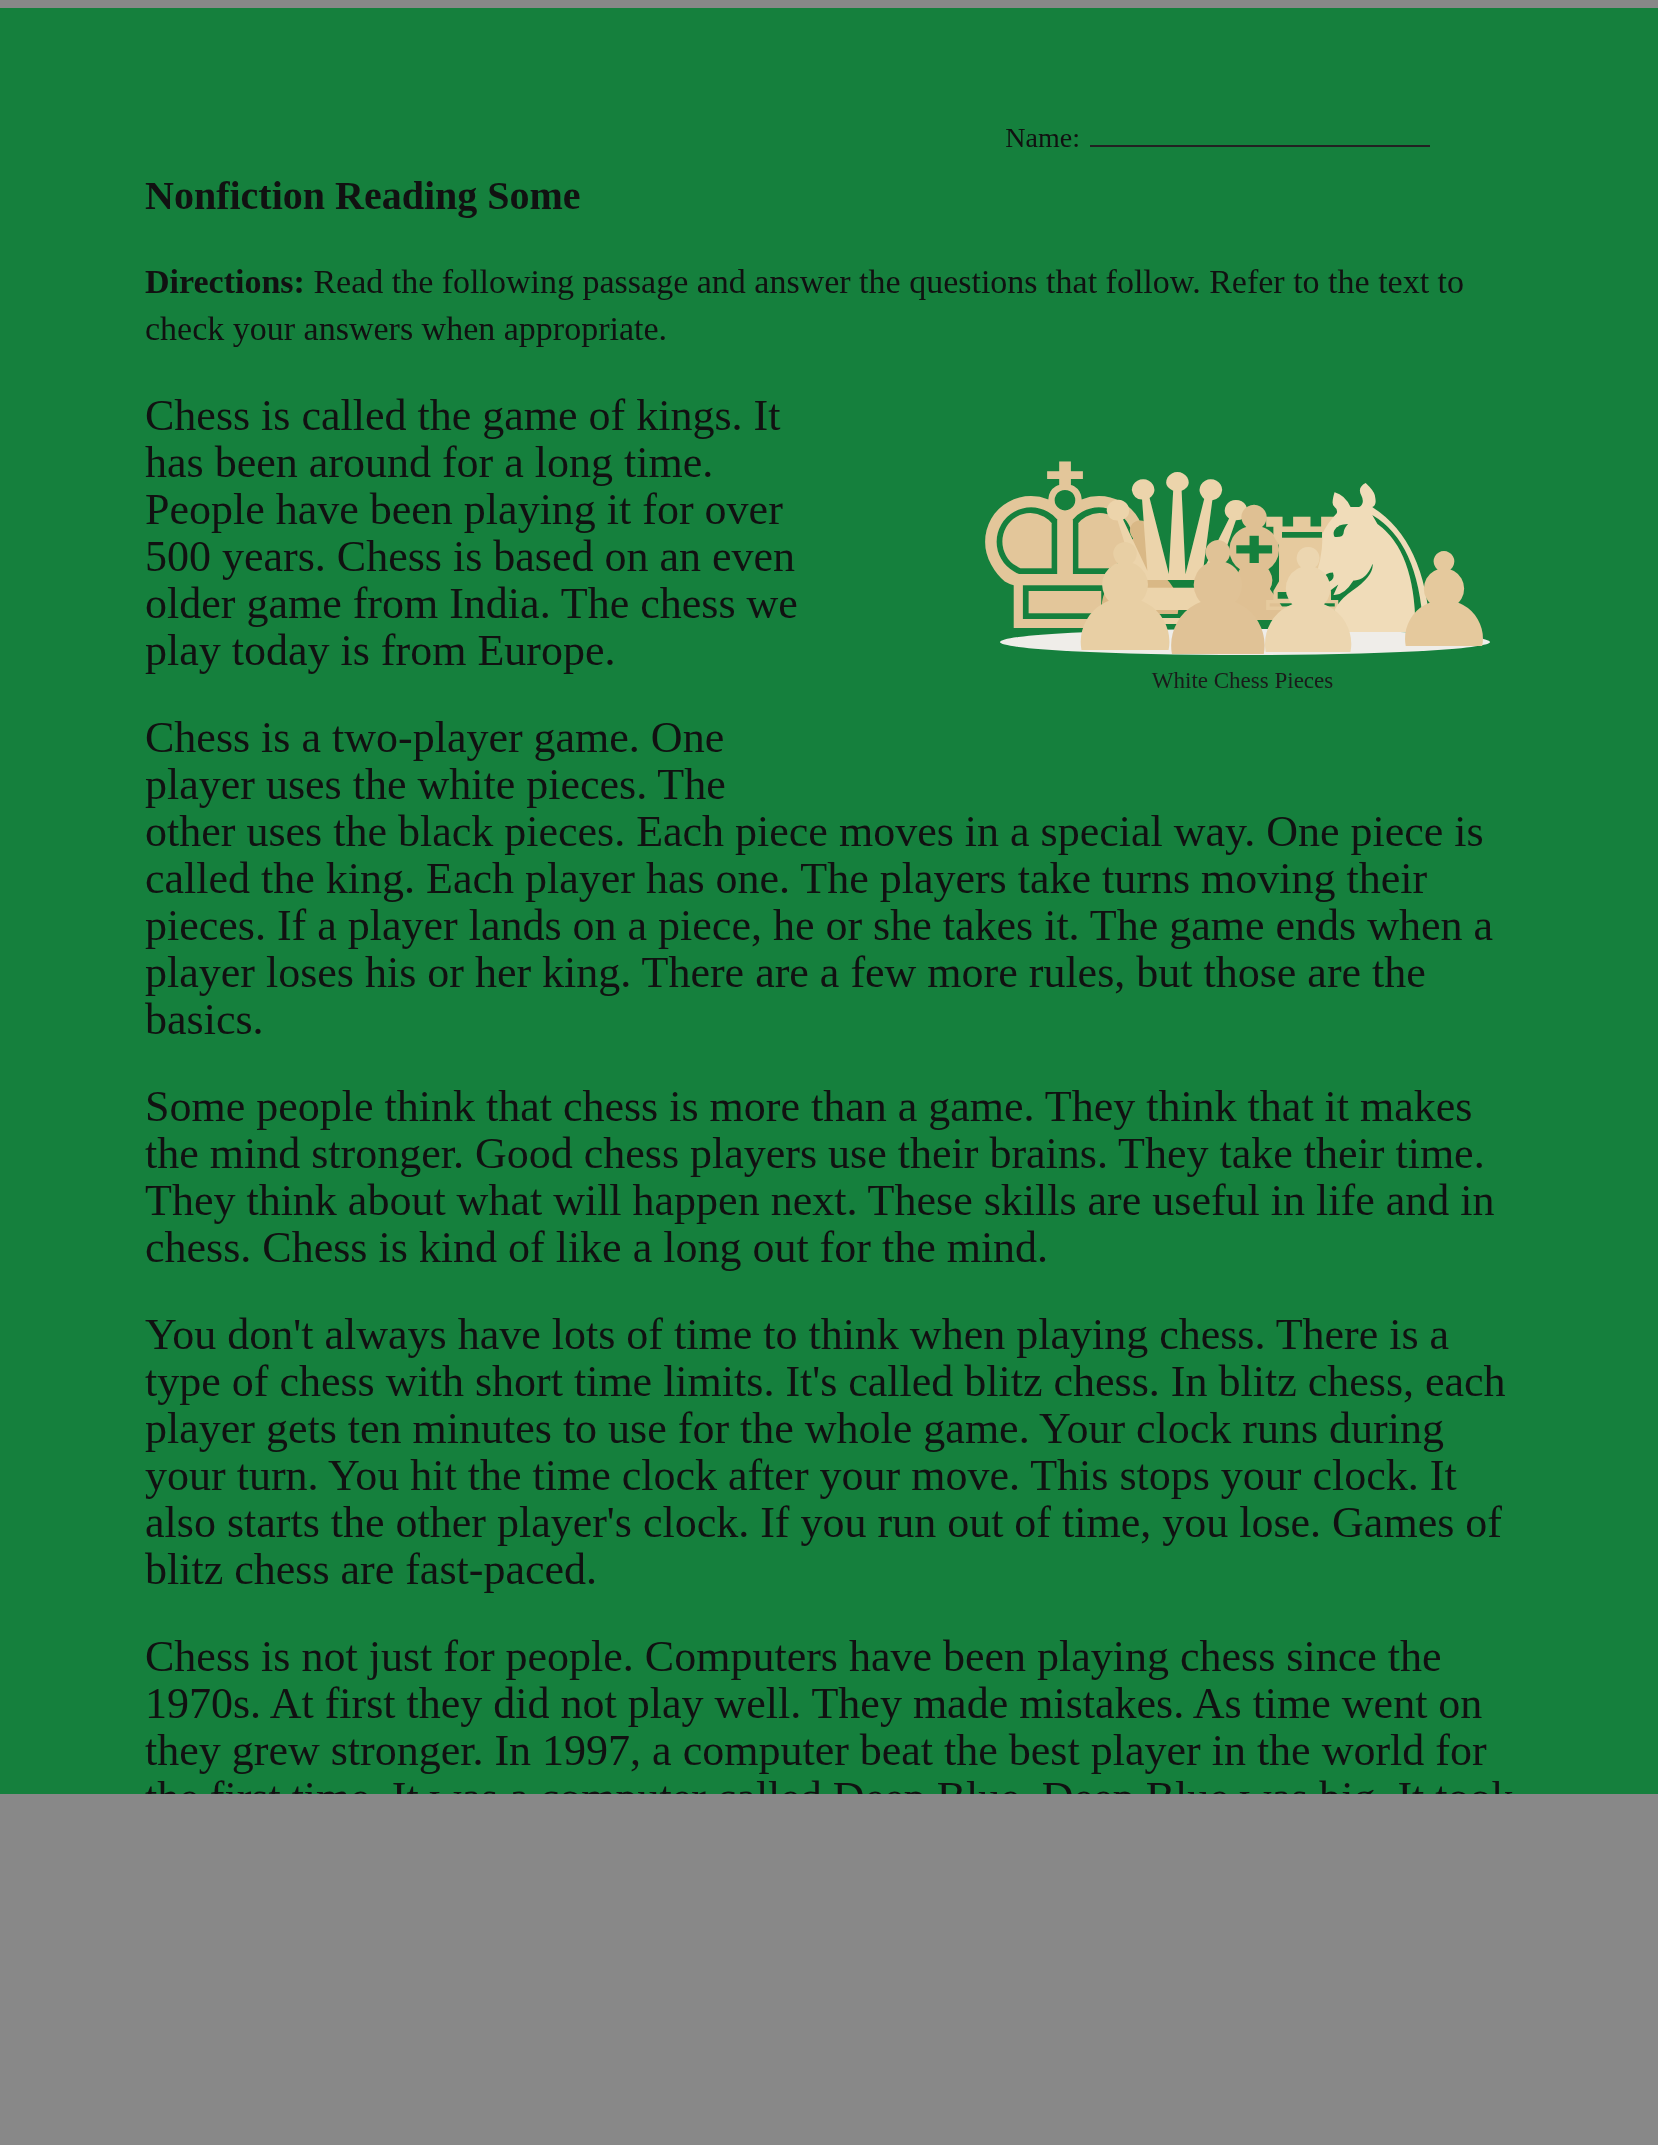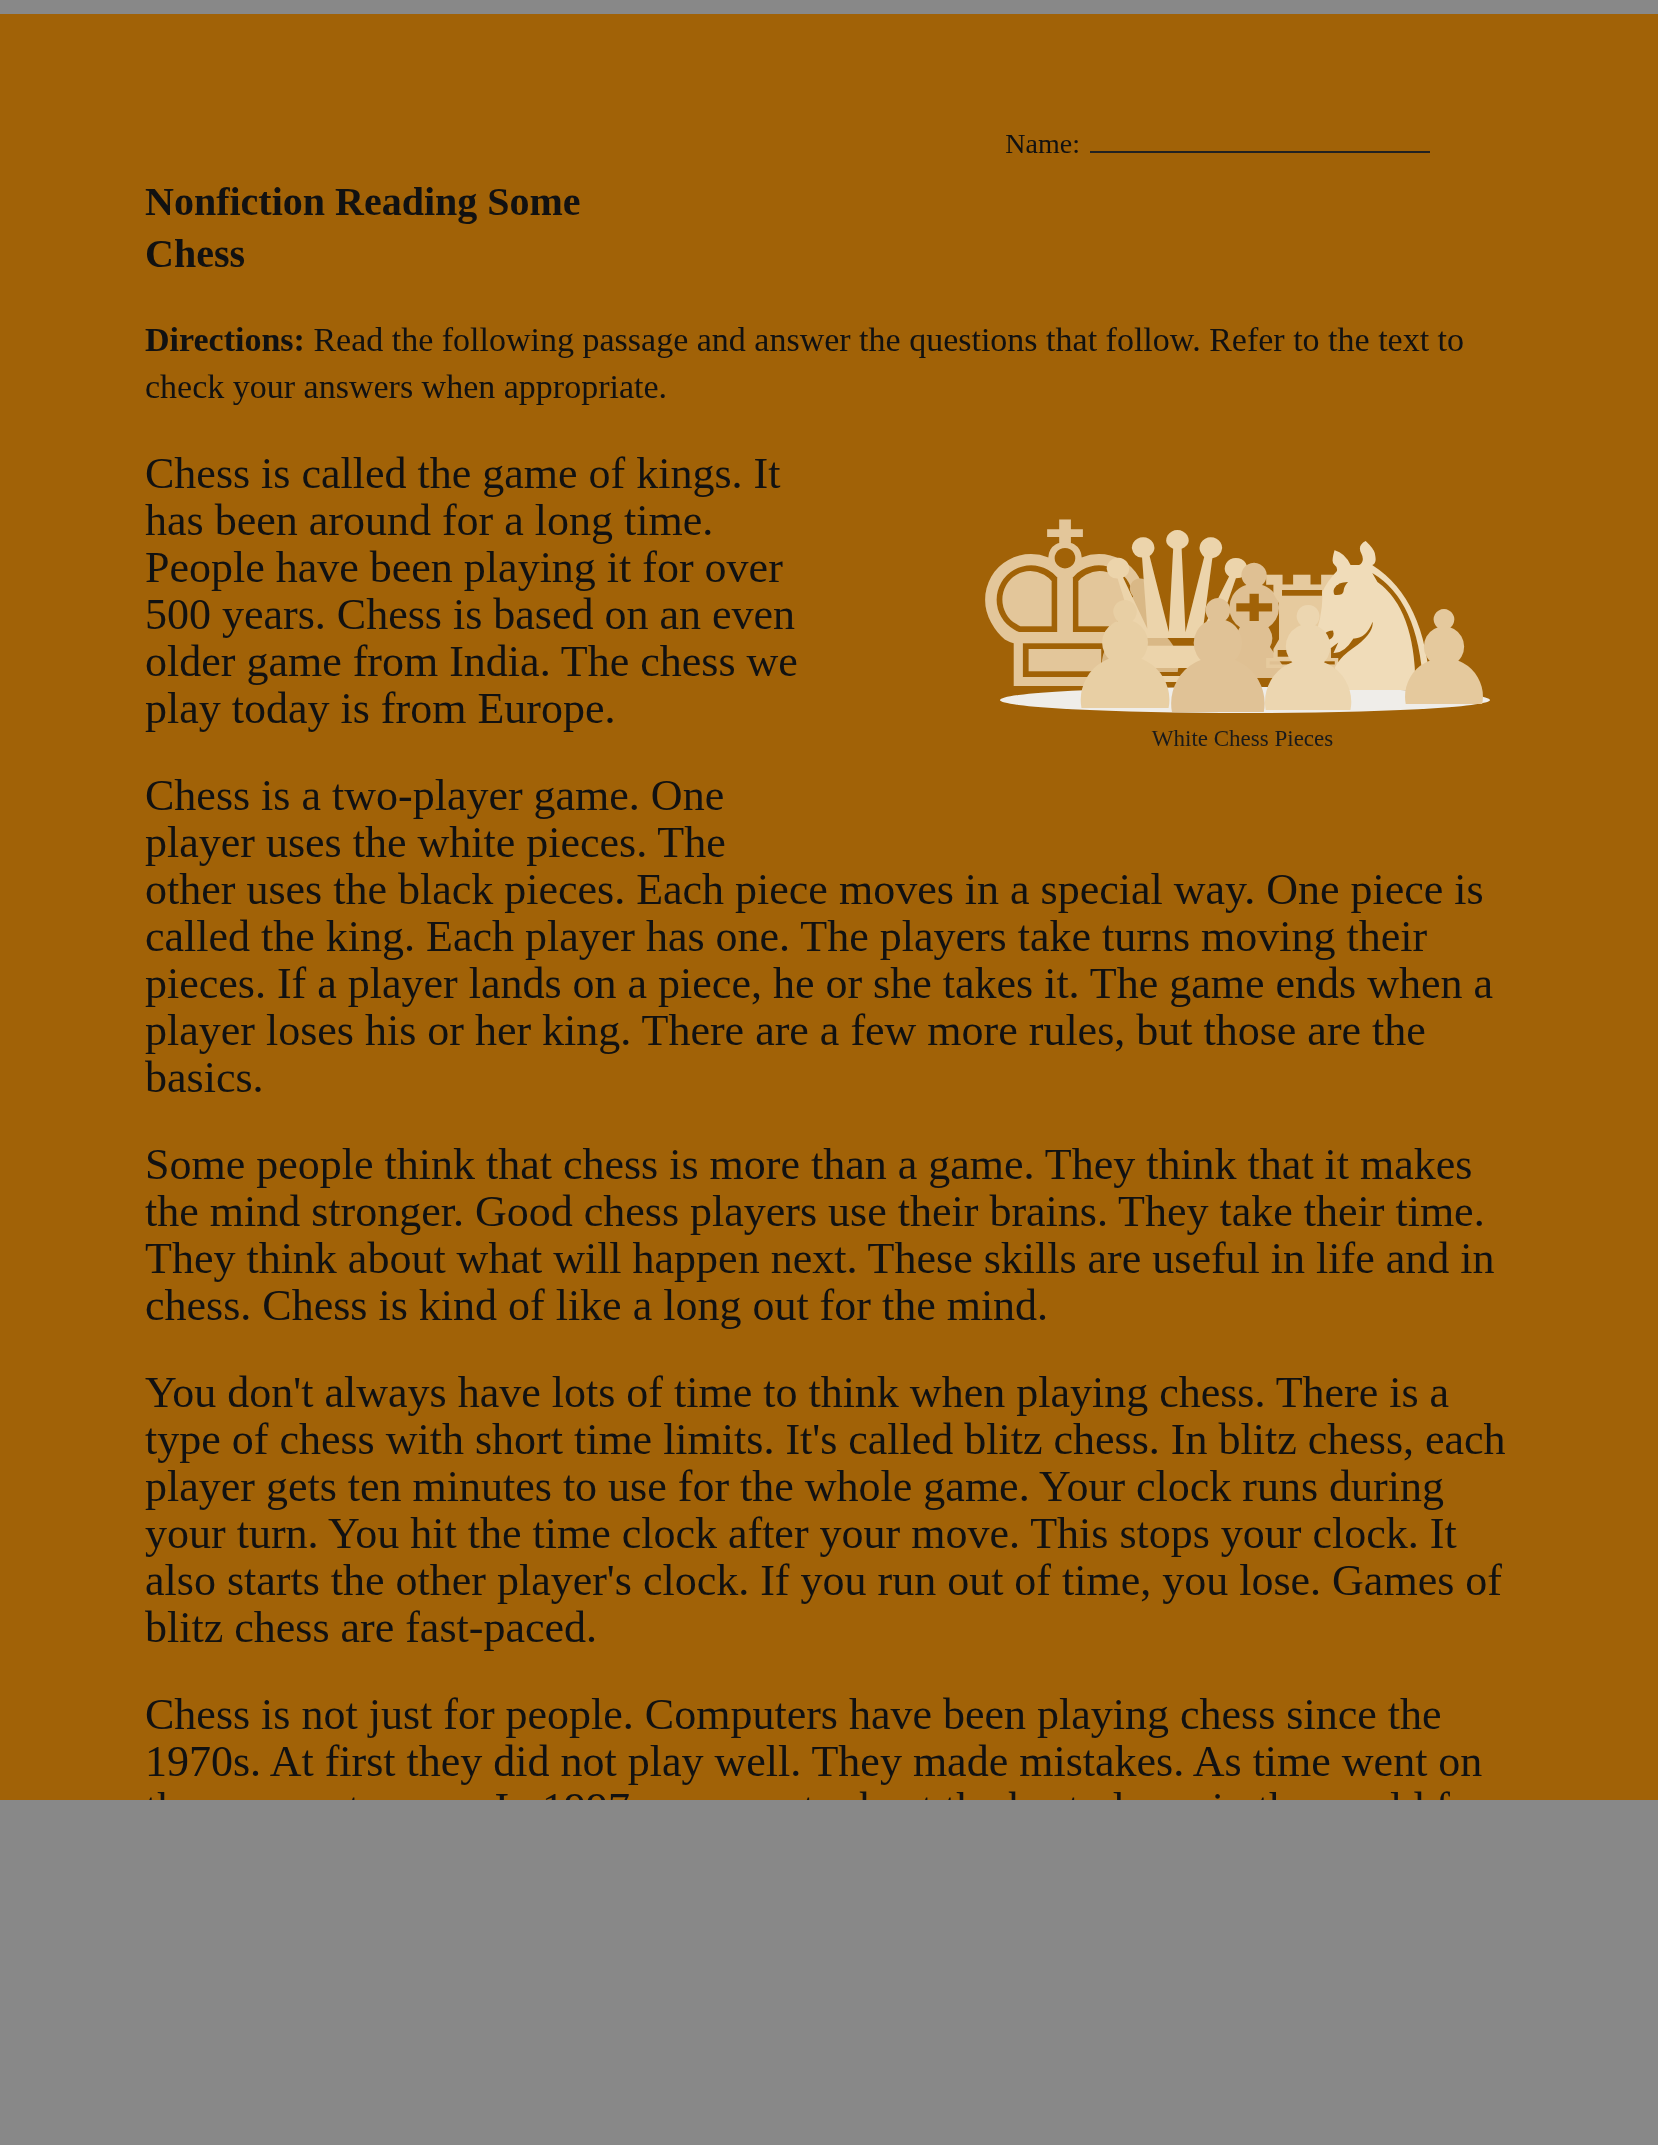--- a/index.html
+++ b/index.html
@@ -1,20 +1,20 @@
 <!DOCTYPE html>
 <html><head>
 <meta charset="utf-8">
 <style>
   html,body{margin:0;padding:0;background:#888;}
   .page{
     position:relative;
     width:1658px;height:1786px;
-    background:#a16207;
-    margin:14px auto;
+    background:#15803d;
+    margin:8px auto;
     font-family:"Liberation Serif", serif;
     color:#111;
     overflow:hidden;
   }
   .content{
     padding:112px 143px 0 145px;
   }
   
   .name-row{
     text-align:right;
@@ -74,21 +74,20 @@
 
 <div class="page">
   <div class="content">
 
     <div class="name-row">
       <span>Name:</span><span class="name-line"></span>
     </div>
 
     <h1 class="title">
       <div>Nonfiction Reading Some</div>
-      <div>Chess</div>
     </h1>
 
     <p class="directions"><b>Directions:</b><span> Read the following passage and answer the questions that follow. Refer to the text to check your answers when appropriate.</span></p>
 
     <figure class="photo-float" style="margin-block:44px 95px;margin-inline:155px 0;">
       <svg class="photo-canvas" viewBox="0 0 545 262" xmlns="http://www.w3.org/2000/svg">
         <ellipse cx="275" cy="246" rx="245" ry="13" fill="#efede9"></ellipse>
       <text x="95" y="232" font-size="228" fill="#e3c69a" text-anchor="middle" font-family="DejaVu Sans, sans-serif">♚</text>
           <text x="170" y="218" font-size="128" fill="#d9b886" text-anchor="middle" font-family="DejaVu Sans, sans-serif">♟</text>
           <text x="207" y="228" font-size="208" fill="#ecd4ab" text-anchor="middle" font-family="DejaVu Sans, sans-serif">♛</text>

